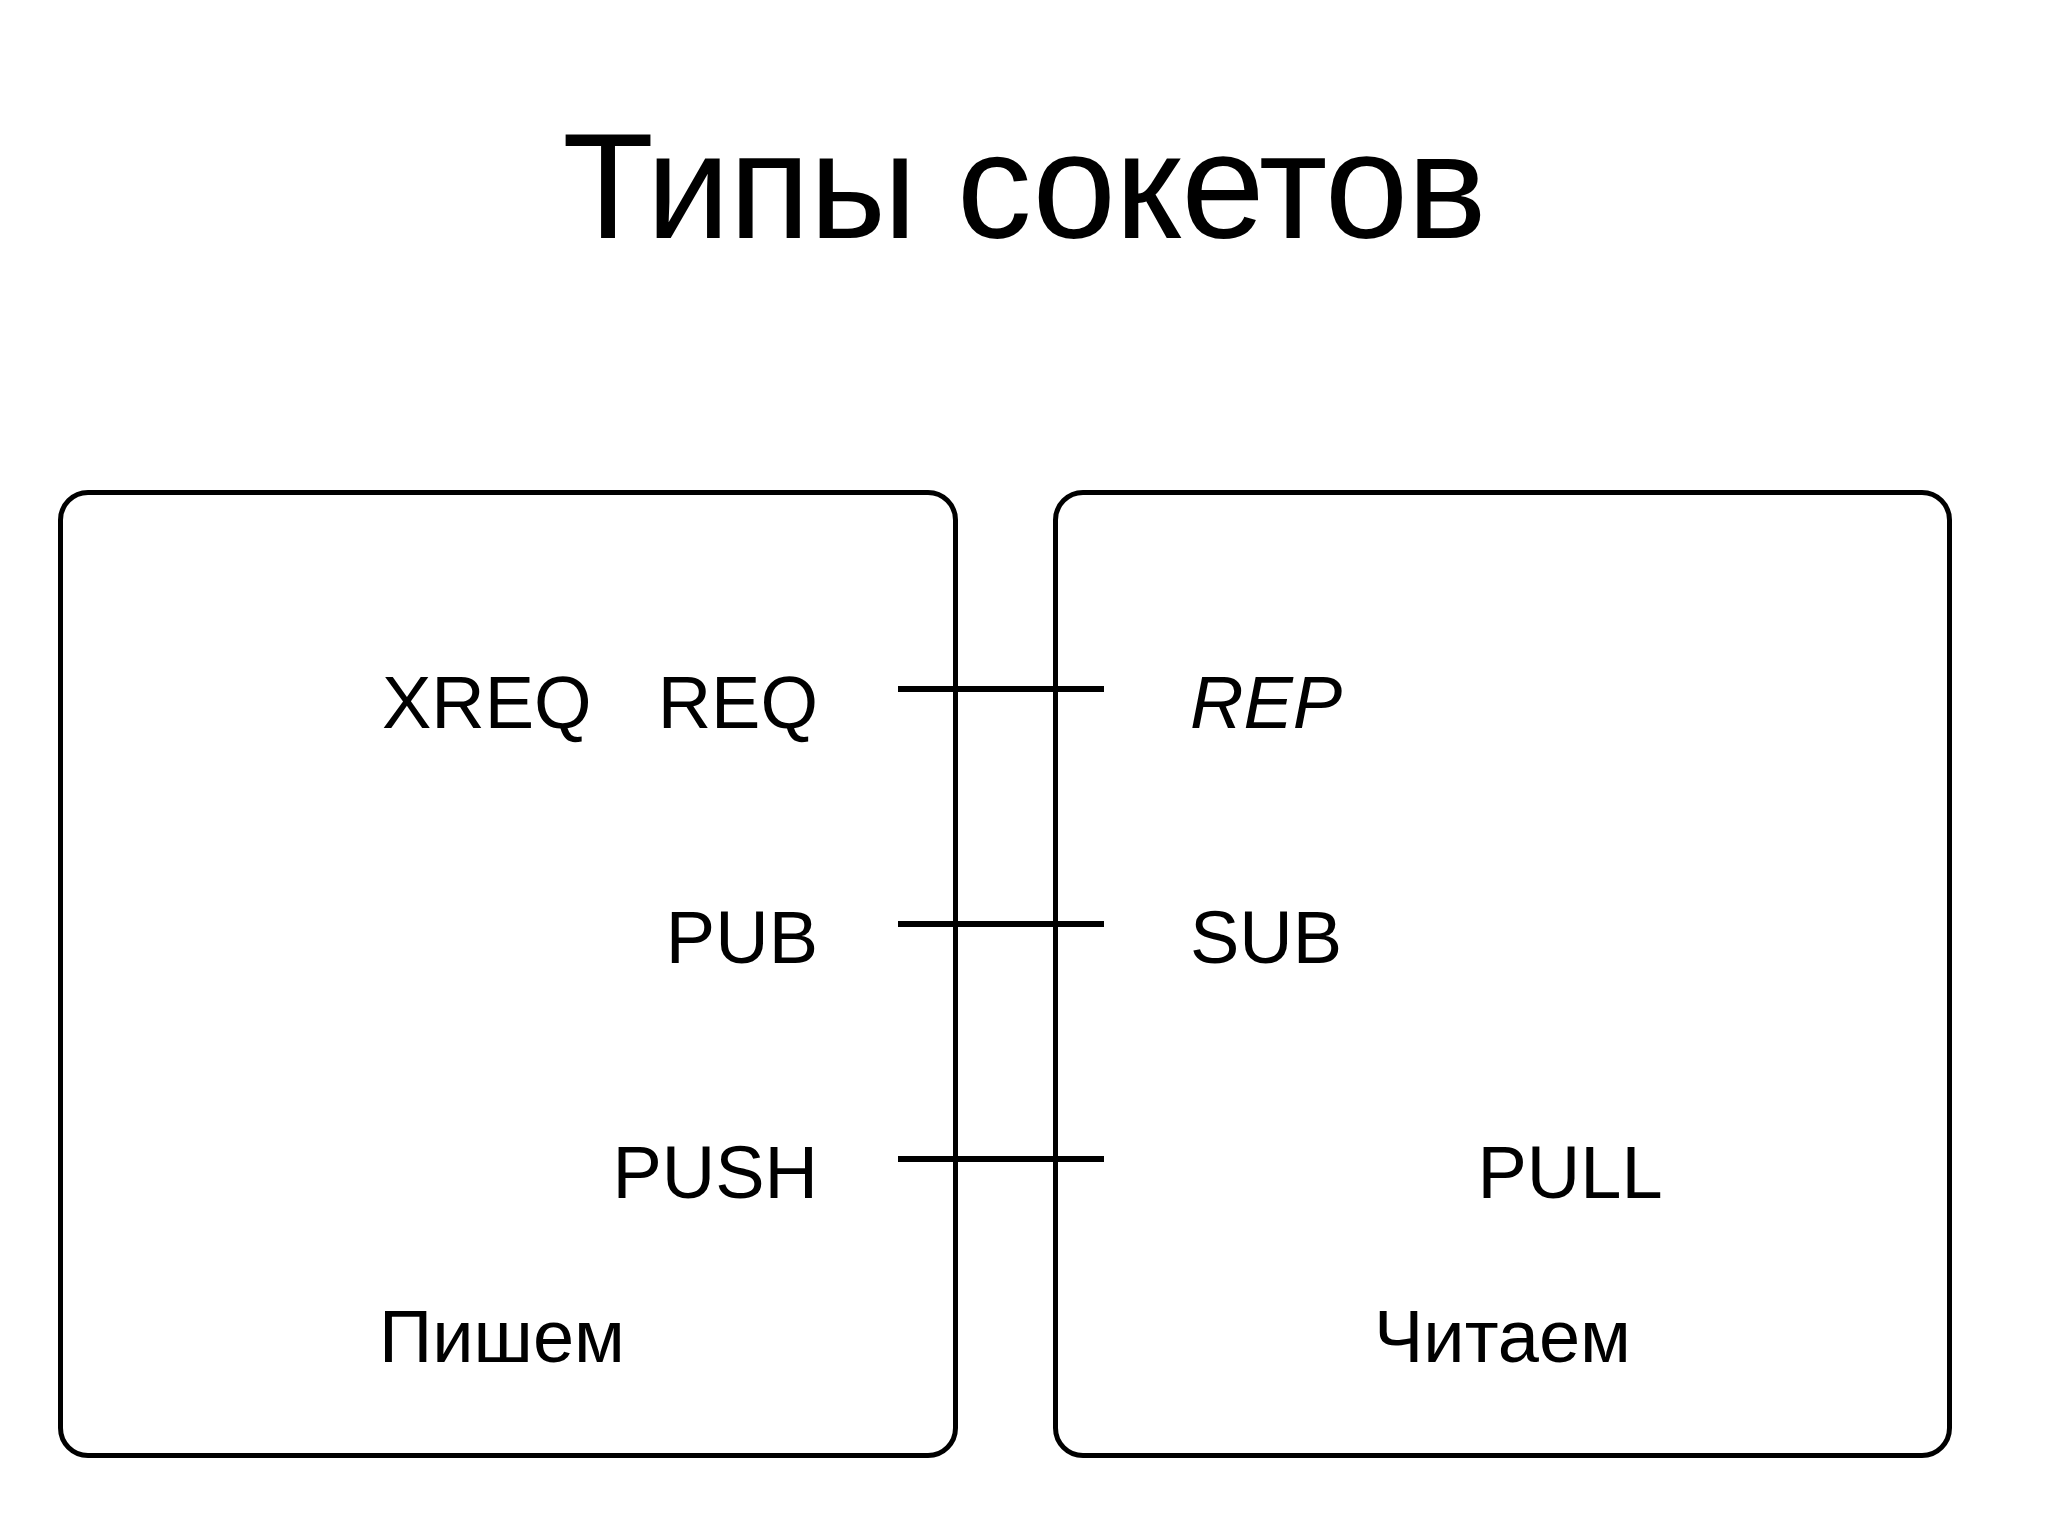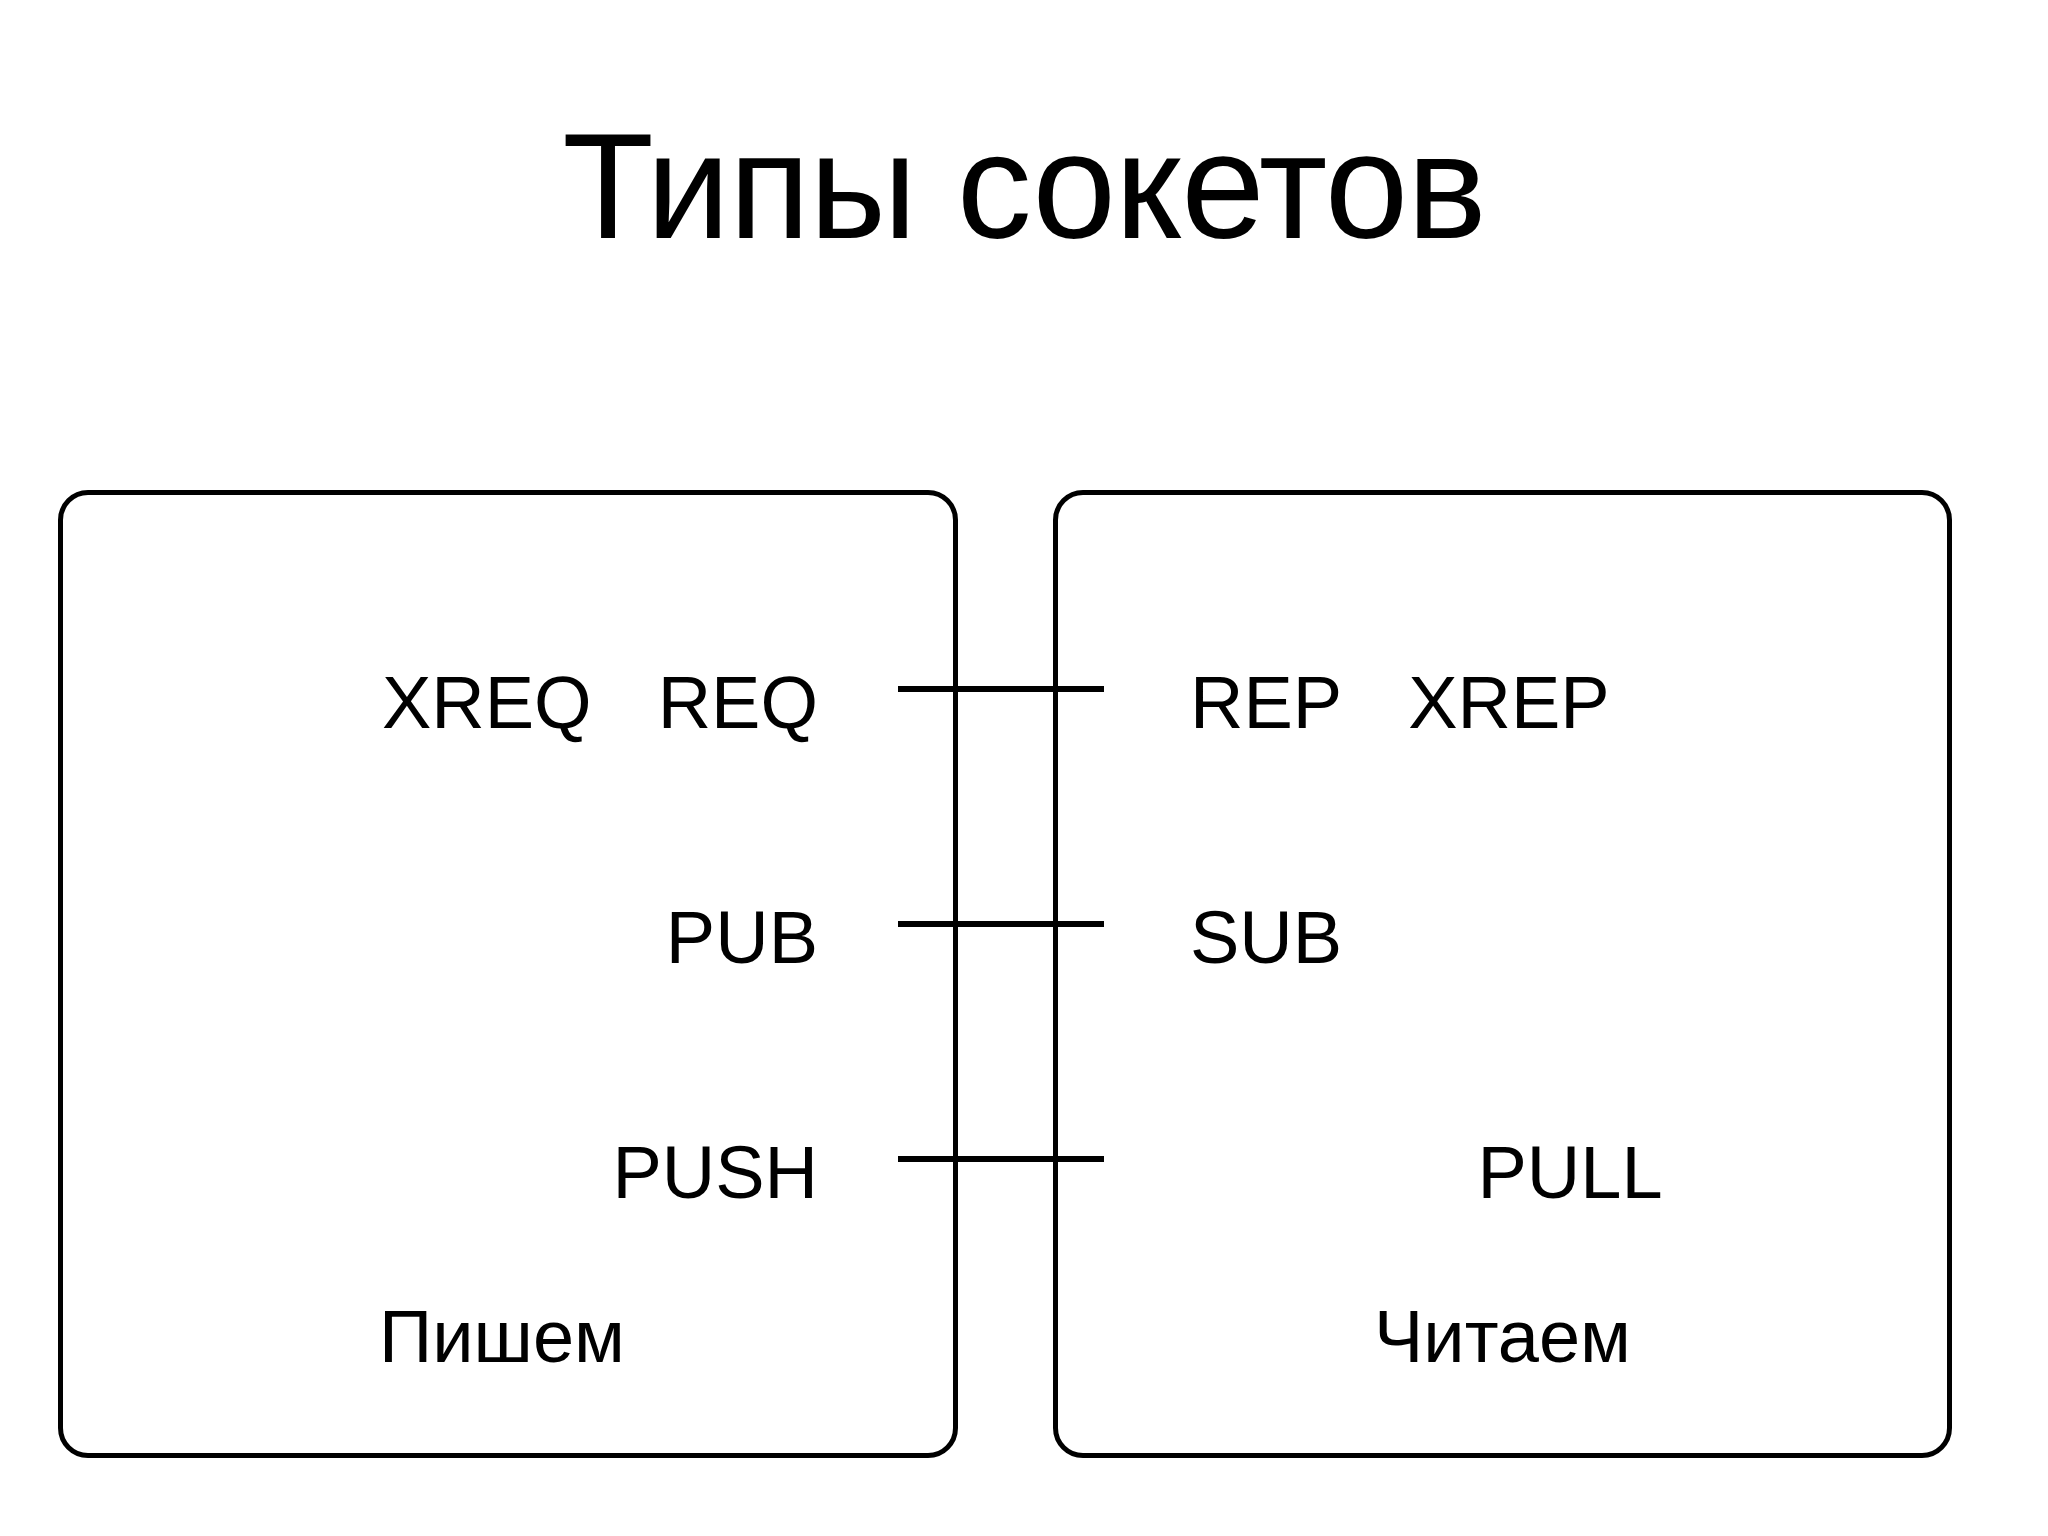--- a/index.html
+++ b/index.html
@@ -84,21 +84,21 @@
 
   .socket-label {
     display: inline-block;
     margin-top: 27px;
   }
   .socket-label + .socket-label {
     margin-left: 66px;
   }
 
   #row-req  { top: 644px; }
-  #row-rep  { top: 644px; }
+  #row-rep  { top: 644px; font-style: italic; }
   #row-pub  { top: 879px; }
   #row-sub  { top: 879px; }
   #row-push { top: 1114px; }
   #row-pull { top: 1114px; justify-content: center; }
 
   
   .connector {
     position: absolute;
     left: 898px;
     width: 206px;
@@ -135,21 +135,20 @@
 
   <div class="panel" id="panel-read"></div>
 
   <div class="socket-row left" id="row-req">
     <span class="socket-label">XREQ</span>
     <span class="socket-label">REQ</span>
   </div>
 
   <div class="socket-row right" id="row-rep">
     <span class="socket-label">REP</span>
-    <span class="socket-label">XREP</span>
   </div>
 
   <div class="socket-row left" id="row-pub">
     <span class="socket-label">PUB</span>
   </div>
 
   <div class="socket-row left" id="row-push">
     <span class="socket-label">PUSH</span>
   </div>
 

